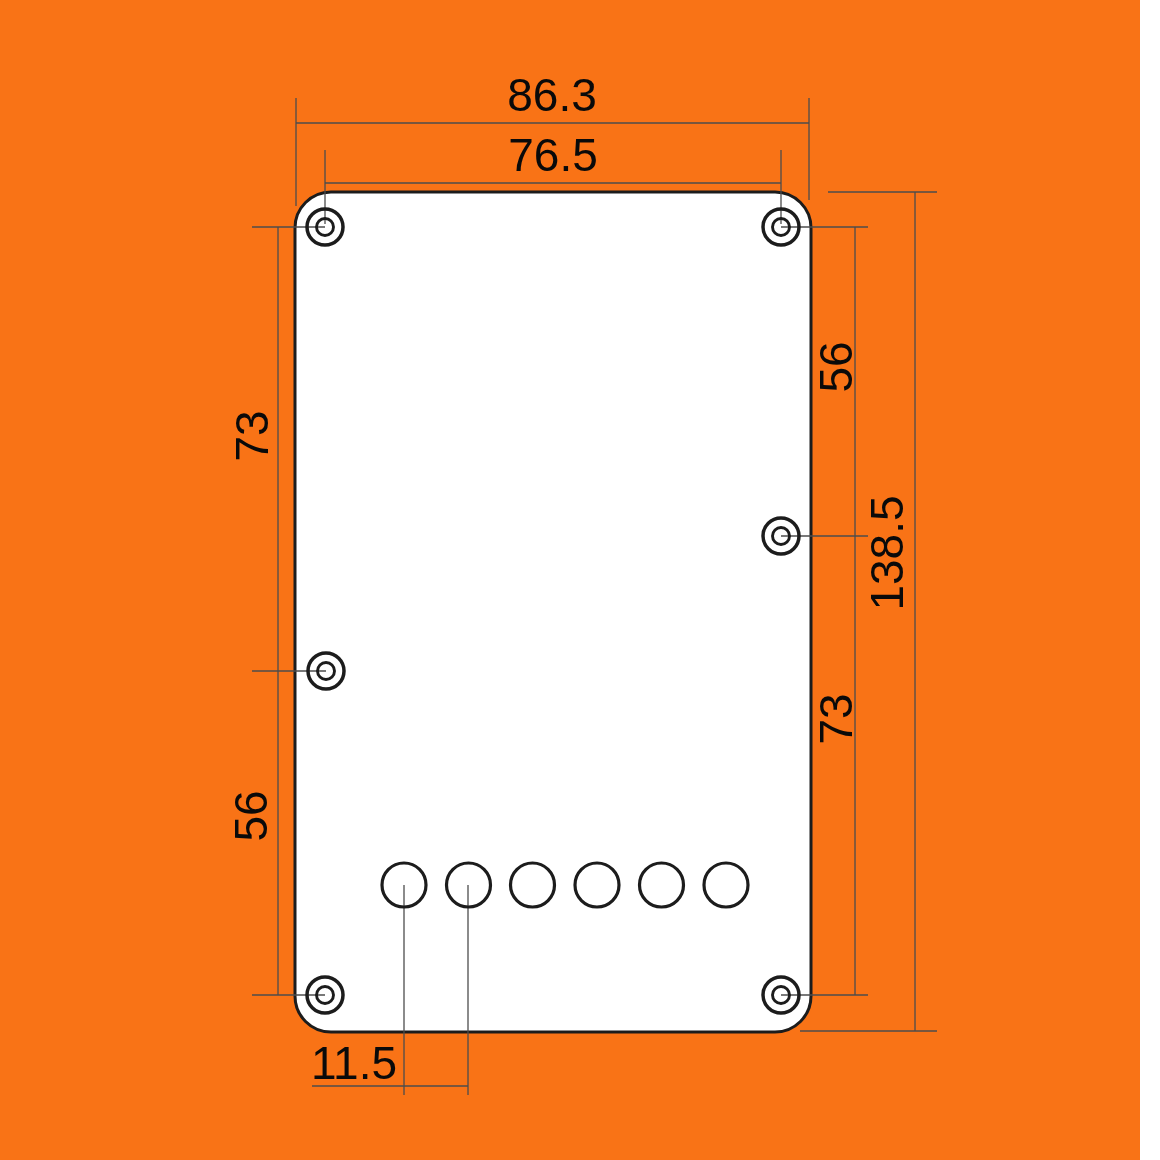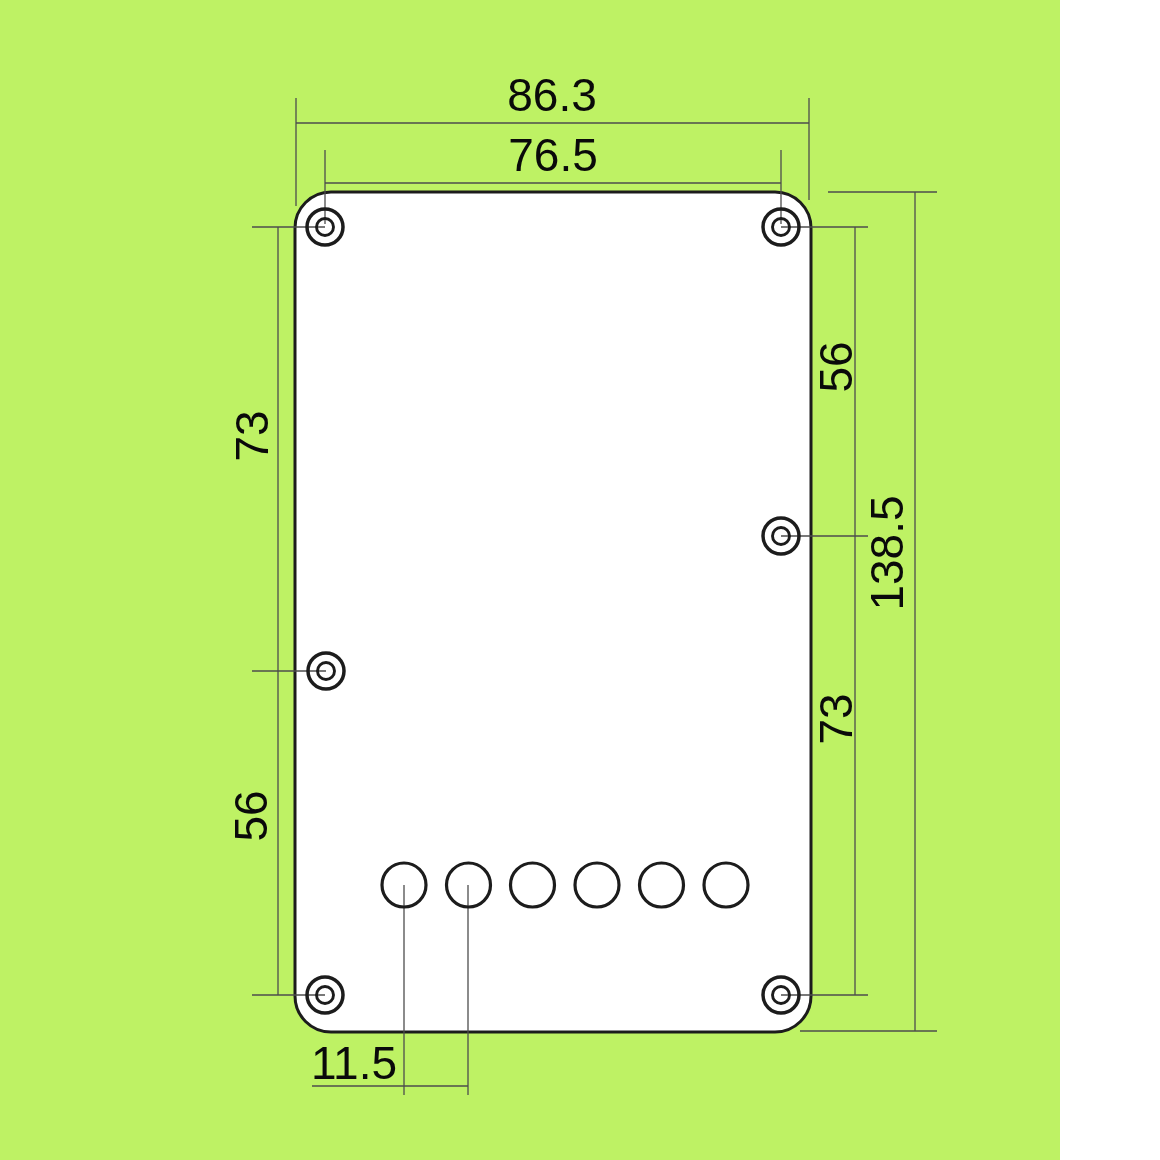--- a/index.html
+++ b/index.html
@@ -5,23 +5,23 @@
   html, body {
     margin: 0;
     padding: 0;
     background: #ffffff;
     width: 1160px;
     height: 1160px;
     overflow: hidden;
   }
   .canvas {
     position: relative;
-    width: 1060px;
+    width: 1140px;
     height: 1160px;
-    background: #bef264;
+    background: #f97316;
   }
   svg { display: block; }
   .outline {
     stroke: #1c1c1c;
     stroke-width: 3;
     fill: #ffffff;
   }
   .hole-outer { stroke: #1c1c1c; stroke-width: 3.5; fill: none; }
   .hole-inner { stroke: #1c1c1c; stroke-width: 2.9; fill: none; }
   .string-hole { stroke: #1c1c1c; stroke-width: 3.2; fill: none; }

